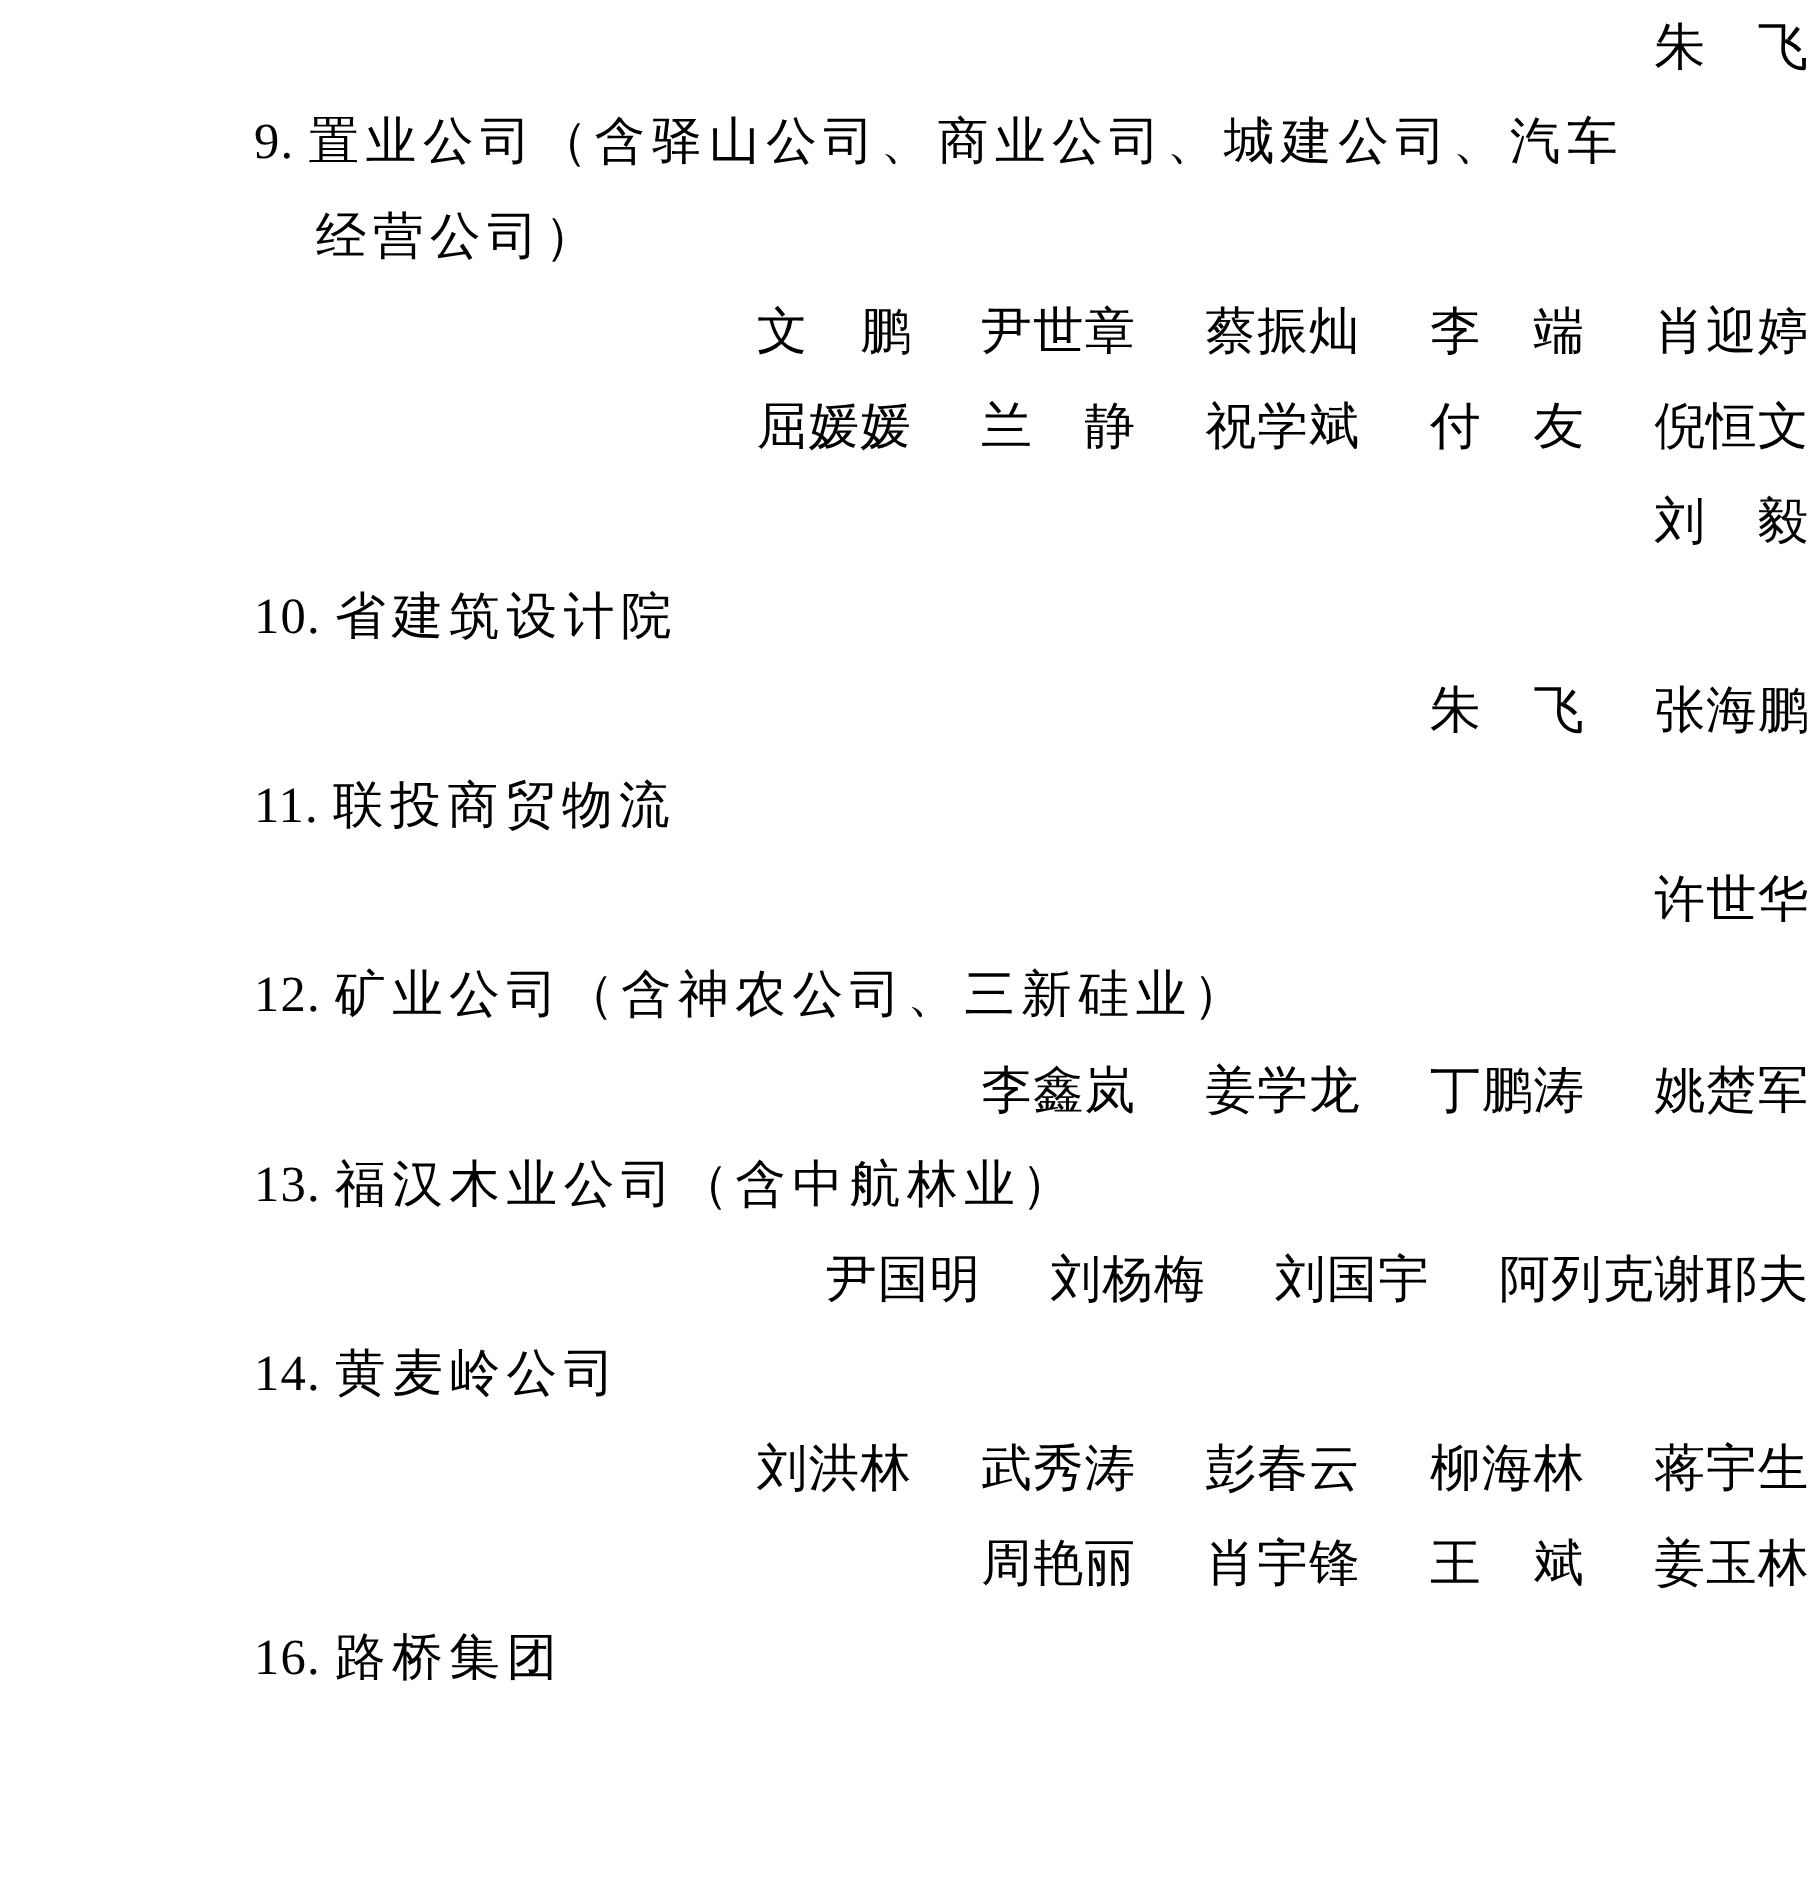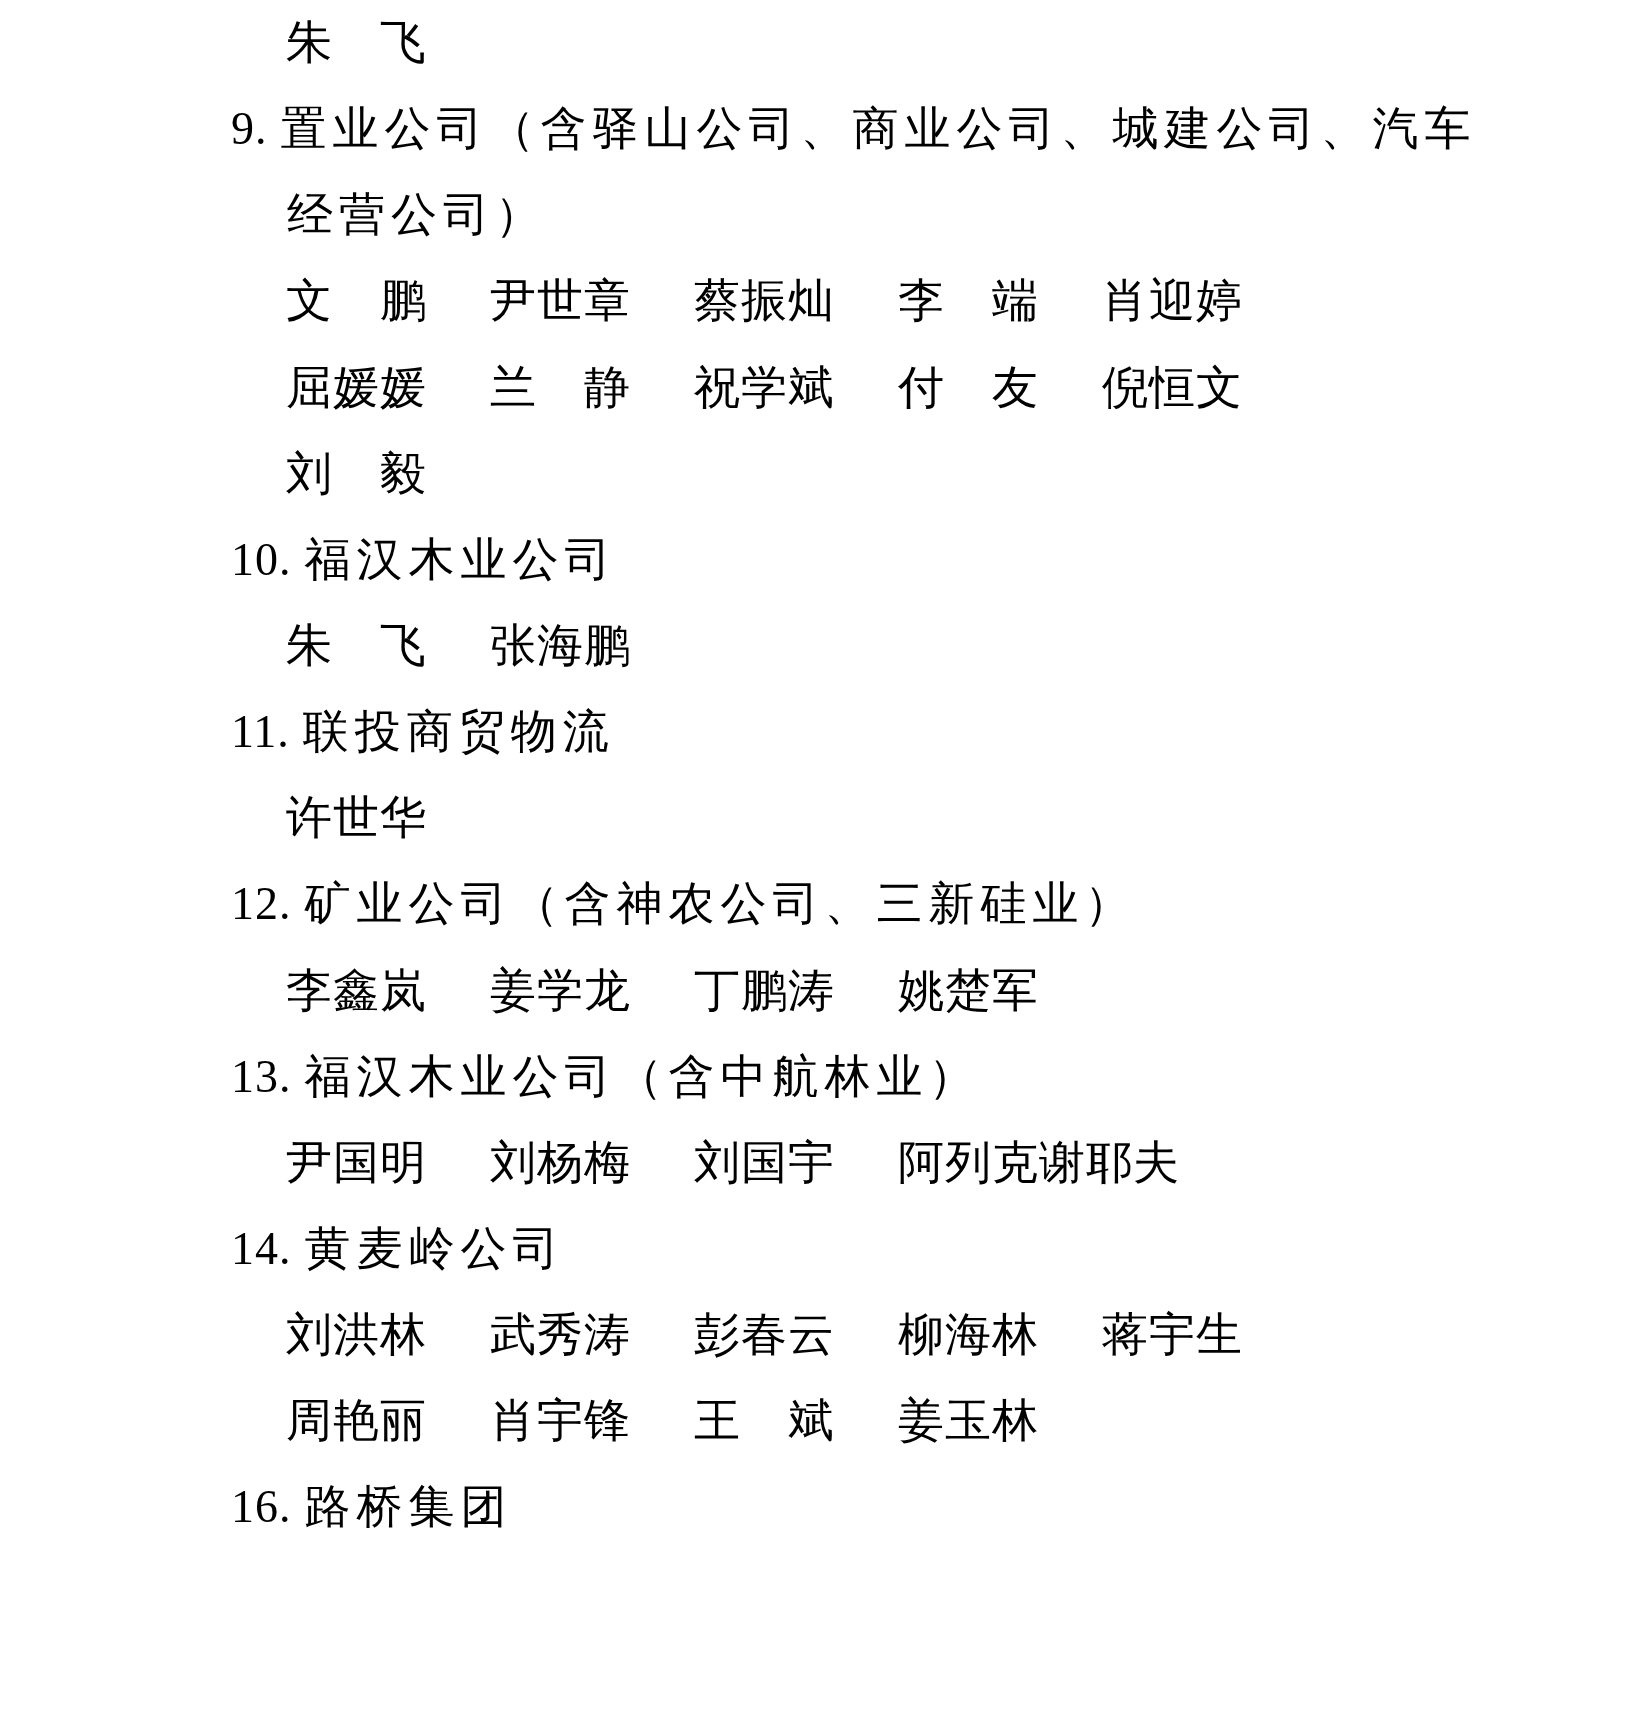--- a/index.html
+++ b/index.html
@@ -46,37 +46,38 @@
     padding-left: 287px;
   }
   .line.continuation .txt {
     letter-spacing: 6px;
     font-family: Liberation Serif, serif;
   }
   
   .line.names {
     padding-left: 286px;
     letter-spacing: 1px;
+    justify-content: flex-end;
   }
   .line.names .name + .name {
     margin-left: 63px;
   }
 </style>
 </head>
 <body>
 
 <div class="page">
   <div class="doc">
       <div class="line names"><span class="name">朱　飞</span></div>
       <div class="line item"><span class="num">9.</span><span class="txt">置业公司（含驿山公司、商业公司、城建公司、汽车</span></div>
       <div class="line continuation"><span class="txt">经营公司）</span></div>
       <div class="line names"><span class="name">文　鹏</span><span class="name">尹世章</span><span class="name">蔡振灿</span><span class="name">李　端</span><span class="name">肖迎婷</span></div>
       <div class="line names"><span class="name">屈媛媛</span><span class="name">兰　静</span><span class="name">祝学斌</span><span class="name">付　友</span><span class="name">倪恒文</span></div>
       <div class="line names"><span class="name">刘　毅</span></div>
-      <div class="line item"><span class="num">10.</span><span class="txt">福汉木业公司</span></div>
+      <div class="line item"><span class="num">10.</span><span class="txt">省建筑设计院</span></div>
       <div class="line names"><span class="name">朱　飞</span><span class="name">张海鹏</span></div>
       <div class="line item"><span class="num">11.</span><span class="txt">联投商贸物流</span></div>
       <div class="line names"><span class="name">许世华</span></div>
       <div class="line item"><span class="num">12.</span><span class="txt">矿业公司（含神农公司、三新硅业）</span></div>
       <div class="line names"><span class="name">李鑫岚</span><span class="name">姜学龙</span><span class="name">丁鹏涛</span><span class="name">姚楚军</span></div>
       <div class="line item"><span class="num">13.</span><span class="txt">福汉木业公司（含中航林业）</span></div>
       <div class="line names"><span class="name">尹国明</span><span class="name">刘杨梅</span><span class="name">刘国宇</span><span class="name">阿列克谢耶夫</span></div>
       <div class="line item"><span class="num">14.</span><span class="txt">黄麦岭公司</span></div>
       <div class="line names"><span class="name">刘洪林</span><span class="name">武秀涛</span><span class="name">彭春云</span><span class="name">柳海林</span><span class="name">蒋宇生</span></div>
       <div class="line names"><span class="name">周艳丽</span><span class="name">肖宇锋</span><span class="name">王　斌</span><span class="name">姜玉林</span></div>

